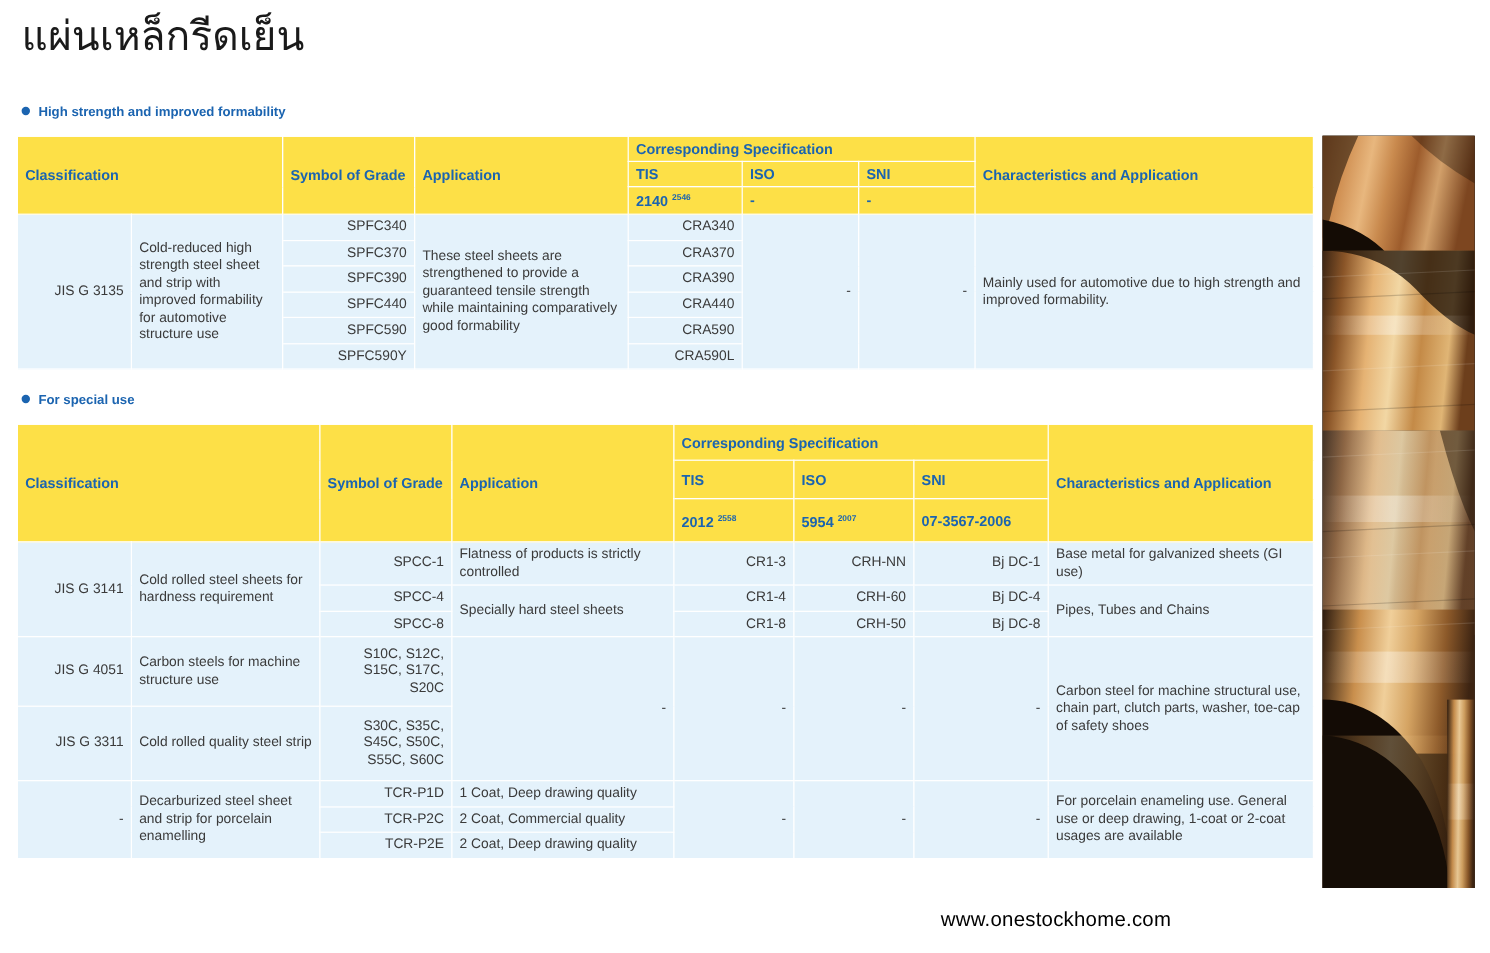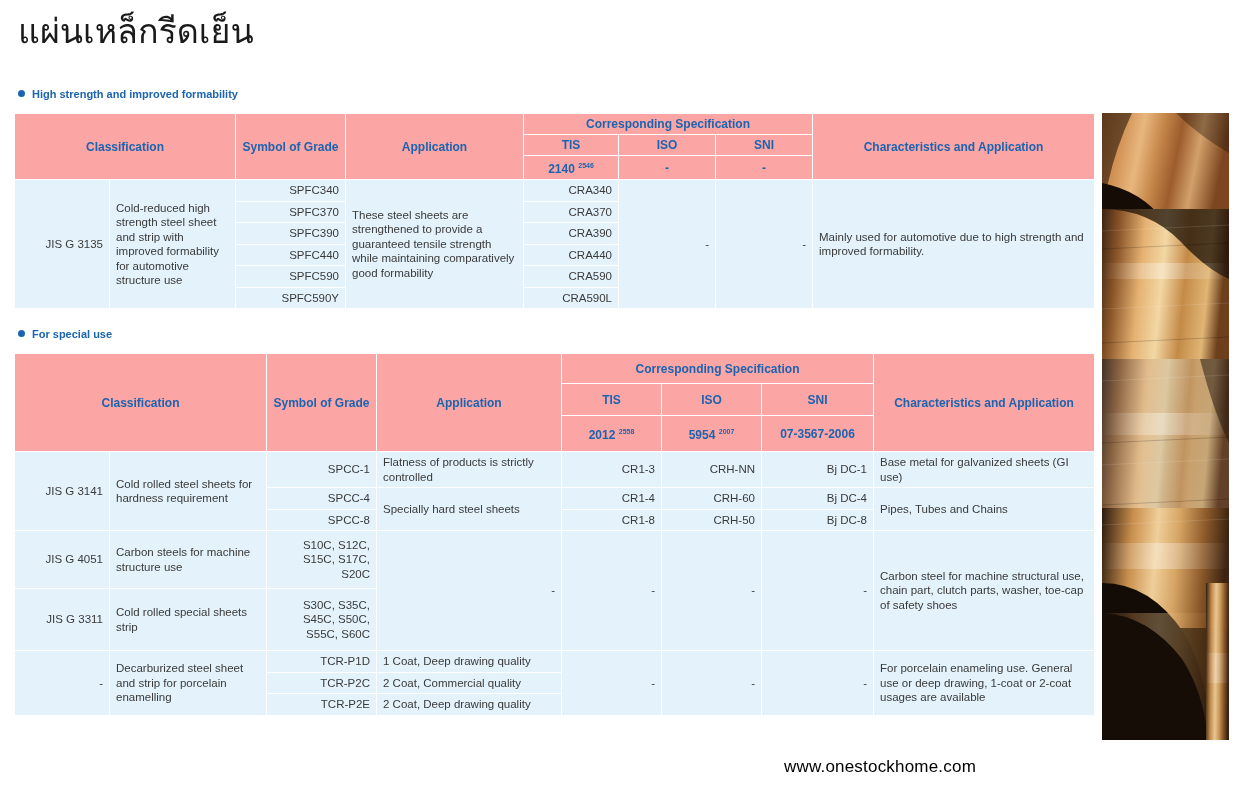--- a/index.html
+++ b/index.html
@@ -50,25 +50,25 @@
   #table2 { left: 14px; top: 353px; width: 1080px; }
 
   table.spec td, table.spec th {
     border: 1px solid #ffffff;
     padding: 3px 6px;
     vertical-align: middle;
     font-weight: normal;
   }
   
   table.spec th {
-    background: #fca5a5;
+    background: #fde047;
     color: #1b64b0;
     font-weight: bold;
     font-size: 12px;
-    text-align: center;
+    text-align: left;
     line-height: 14px;
   }
   table.spec th.subhdr { font-size: 12px; }
   table.spec th.stdnum { font-size: 12px; }
   table.spec th.stdnum sup { font-size: 7px; font-weight: bold; }
 
   
   table.spec td {
     background: #e4f2fb;
     color: #3a3a3a;
@@ -240,21 +240,21 @@
         <td class="c">S10C, S12C, S15C, S17C, S20C</td>
         <td class="c" rowspan="2">-</td>
         <td class="c" rowspan="2">-</td>
         <td class="c" rowspan="2">-</td>
         <td class="c" rowspan="2">-</td>
         <td class="l" rowspan="2">Carbon steel for machine structural use, chain part, clutch parts, washer, toe-cap of safety shoes</td>
       </tr>
 
       <tr>
         <td class="c" style="height:62px">JIS G 3311</td>
-        <td class="l">Cold rolled special sheets strip</td>
+        <td class="l">Cold rolled quality steel strip</td>
         <td class="c">S30C, S35C, S45C, S50C, S55C, S60C</td>
       </tr>
 
       <tr>
         <td class="c" rowspan="3">-</td>
         <td class="l" rowspan="3">Decarburized steel sheet and strip for porcelain enamelling</td>
         <td class="c">TCR-P1D</td>
         <td class="l">1 Coat, Deep drawing quality</td>
         <td class="c" rowspan="3">-</td>
         <td class="c" rowspan="3">-</td>

